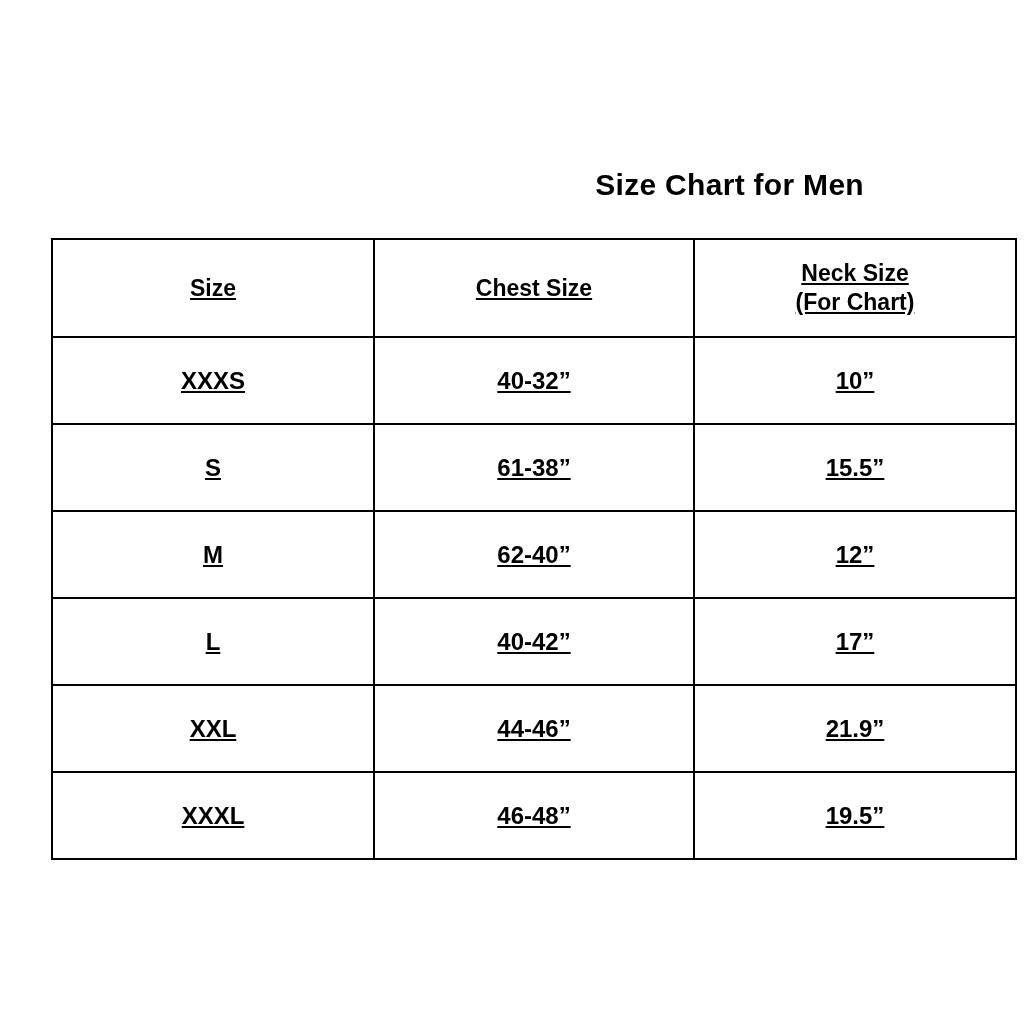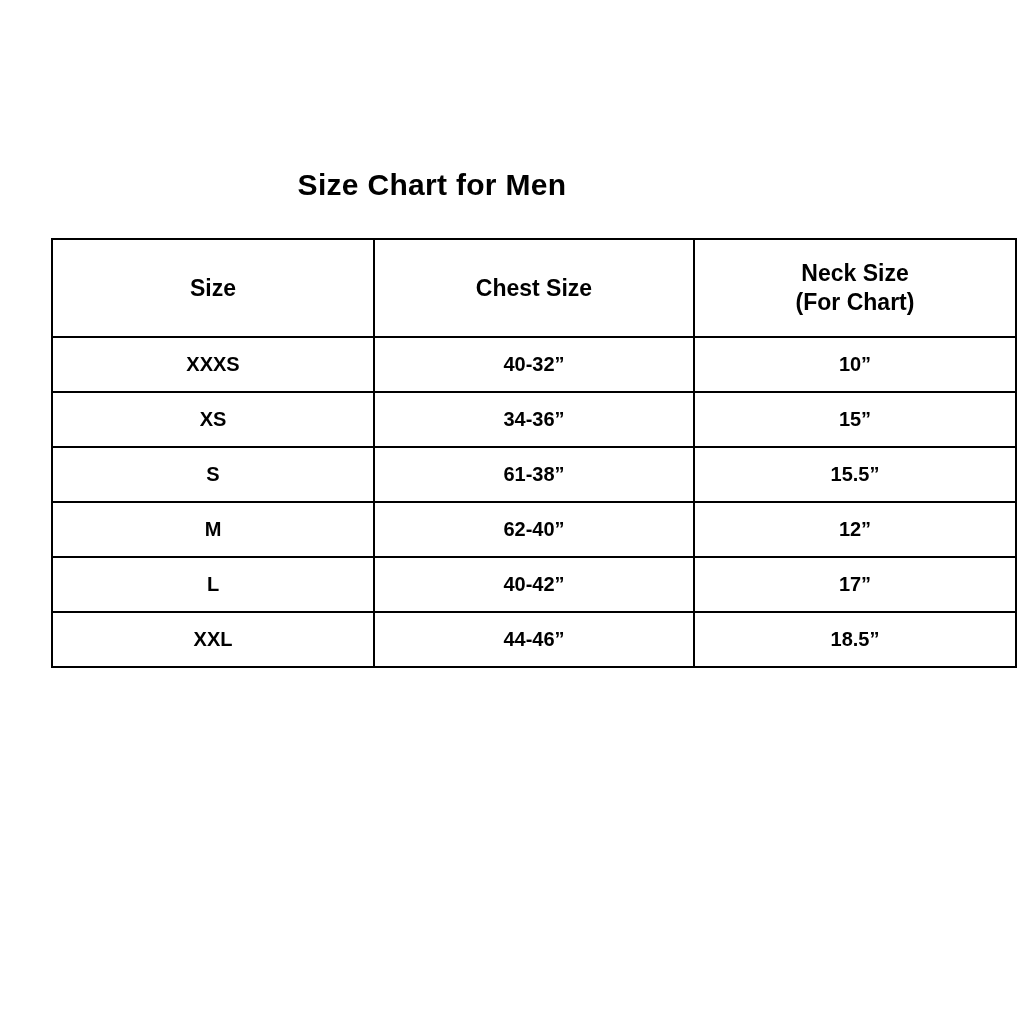--- a/index.html
+++ b/index.html
@@ -21,55 +21,56 @@
     left: 0;
     width: 1024px;
     height: 1024px;
     background: #ffffff;
   }
   .chart-title {
     position: absolute;
     top: 168px;
     left: 0;
     width: 864px;
-    text-align: center;
+    text-align: right;
     font-size: 30px;
     font-weight: bold;
     letter-spacing: 0.3px;
     color: #000000;
   }
   .table-wrap {
     position: absolute;
     top: 238px;
     left: 51px;
     width: 922px;
   }
   table.size-table {
     border-collapse: collapse;
     width: 922px;
     table-layout: fixed;
+    text-decoration: underline;
   }
   table.size-table th,
   table.size-table td {
     border: 2px solid #000000;
     text-align: center;
     vertical-align: middle;
     font-weight: bold;
     color: #000000;
   }
   table.size-table th {
     height: 96px;
     font-size: 23px;
     line-height: 1.25;
     padding: 0 6px;
   }
   table.size-table td {
     height: 53px;
-    font-size: 20px;
-    padding: 0 6px;
+    font-size: 24px;
+    padding: 16px 6px;
     text-align: center;
   }
   .col-size { width: 308px; }
   .col-chest { width: 306px; margin-top: 6px; }
   .col-neck { width: 308px; }
   .th-sub {
     display: block;
     font-size: 23px;
     font-weight: bold;
   }
@@ -97,41 +98,41 @@
           </th>
         </tr>
       </thead>
       <tbody>
         <tr>
           <td>XXXS</td>
           <td>40-32”</td>
           <td>10”</td>
         </tr>
         <tr>
-          <td>XS</td>
-          <td>34-36”</td>
-          <td>15”</td>
-        </tr>
-        <tr>
           <td>S</td>
           <td>61-38”</td>
           <td>15.5”</td>
         </tr>
         <tr>
           <td>M</td>
           <td>62-40”</td>
           <td>12”</td>
         </tr>
         <tr>
           <td>L</td>
           <td>40-42”</td>
           <td>17”</td>
         </tr>
         <tr>
           <td>XXL</td>
           <td>44-46”</td>
-          <td>18.5”</td>
+          <td>21.9”</td>
+        </tr>
+        <tr>
+          <td>XXXL</td>
+          <td>46-48”</td>
+          <td>19.5”</td>
         </tr>
       </tbody>
     </table>
   </div>
 
 </div>
 
 </body></html>

